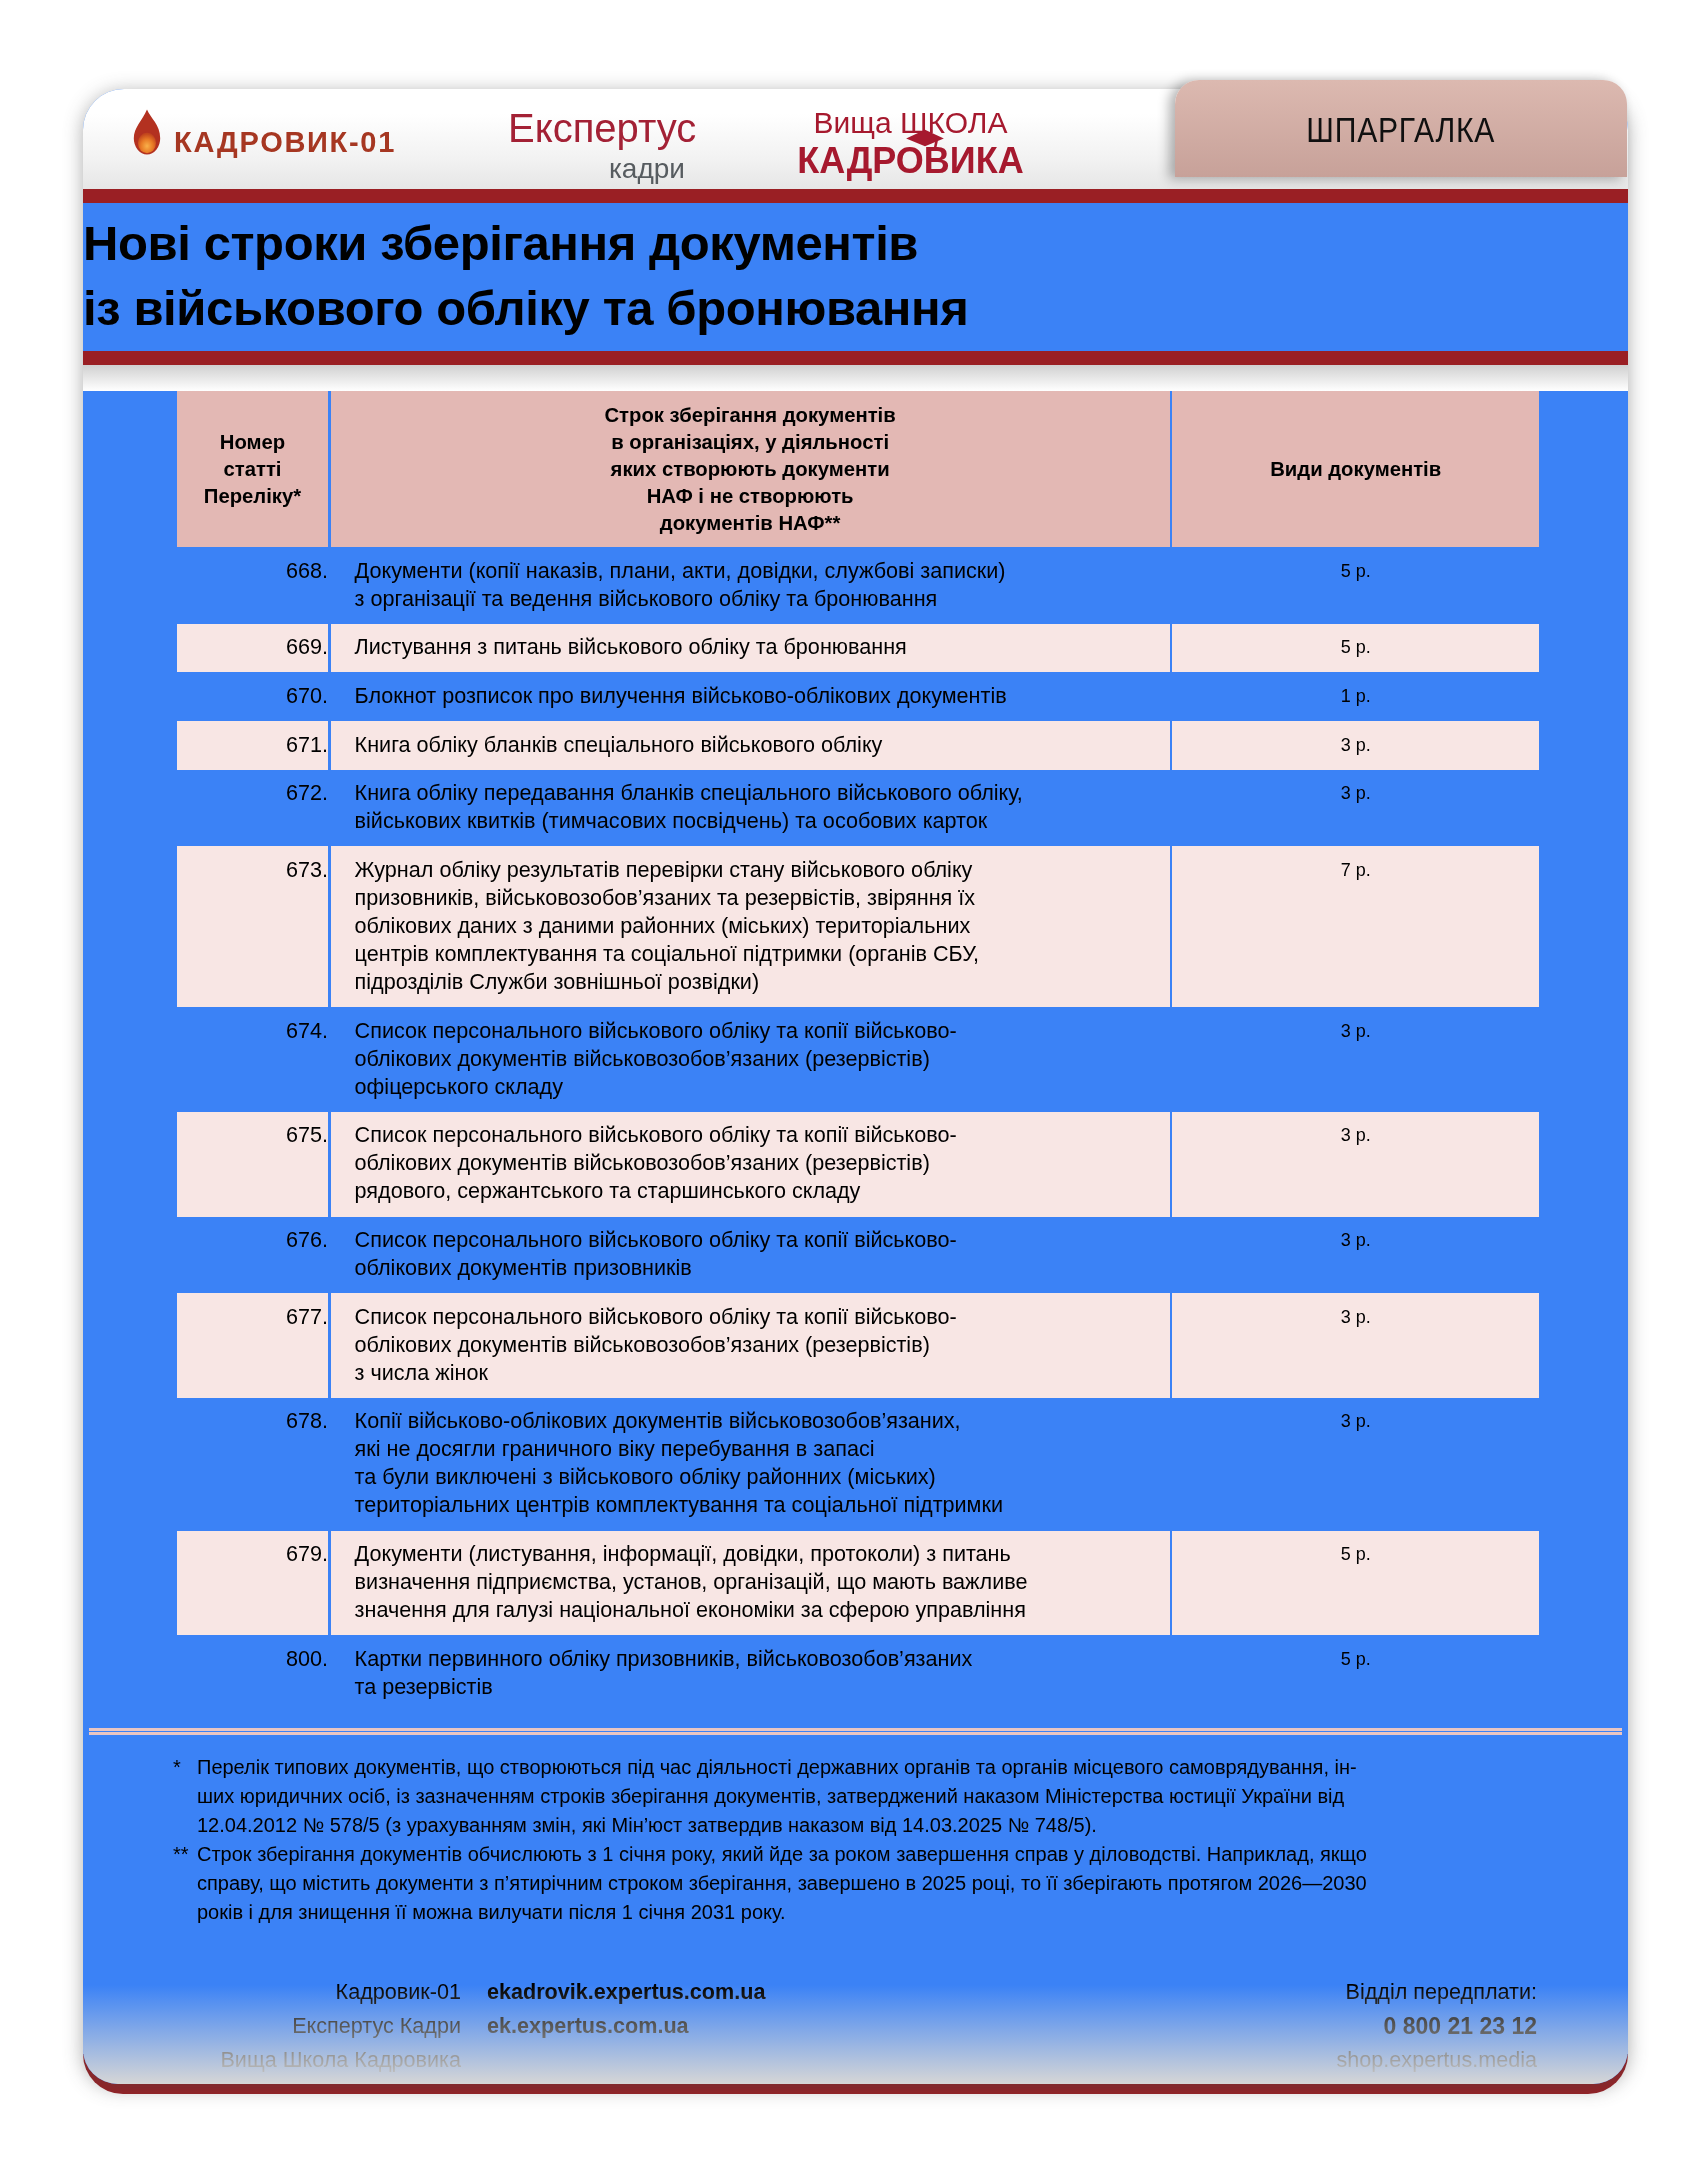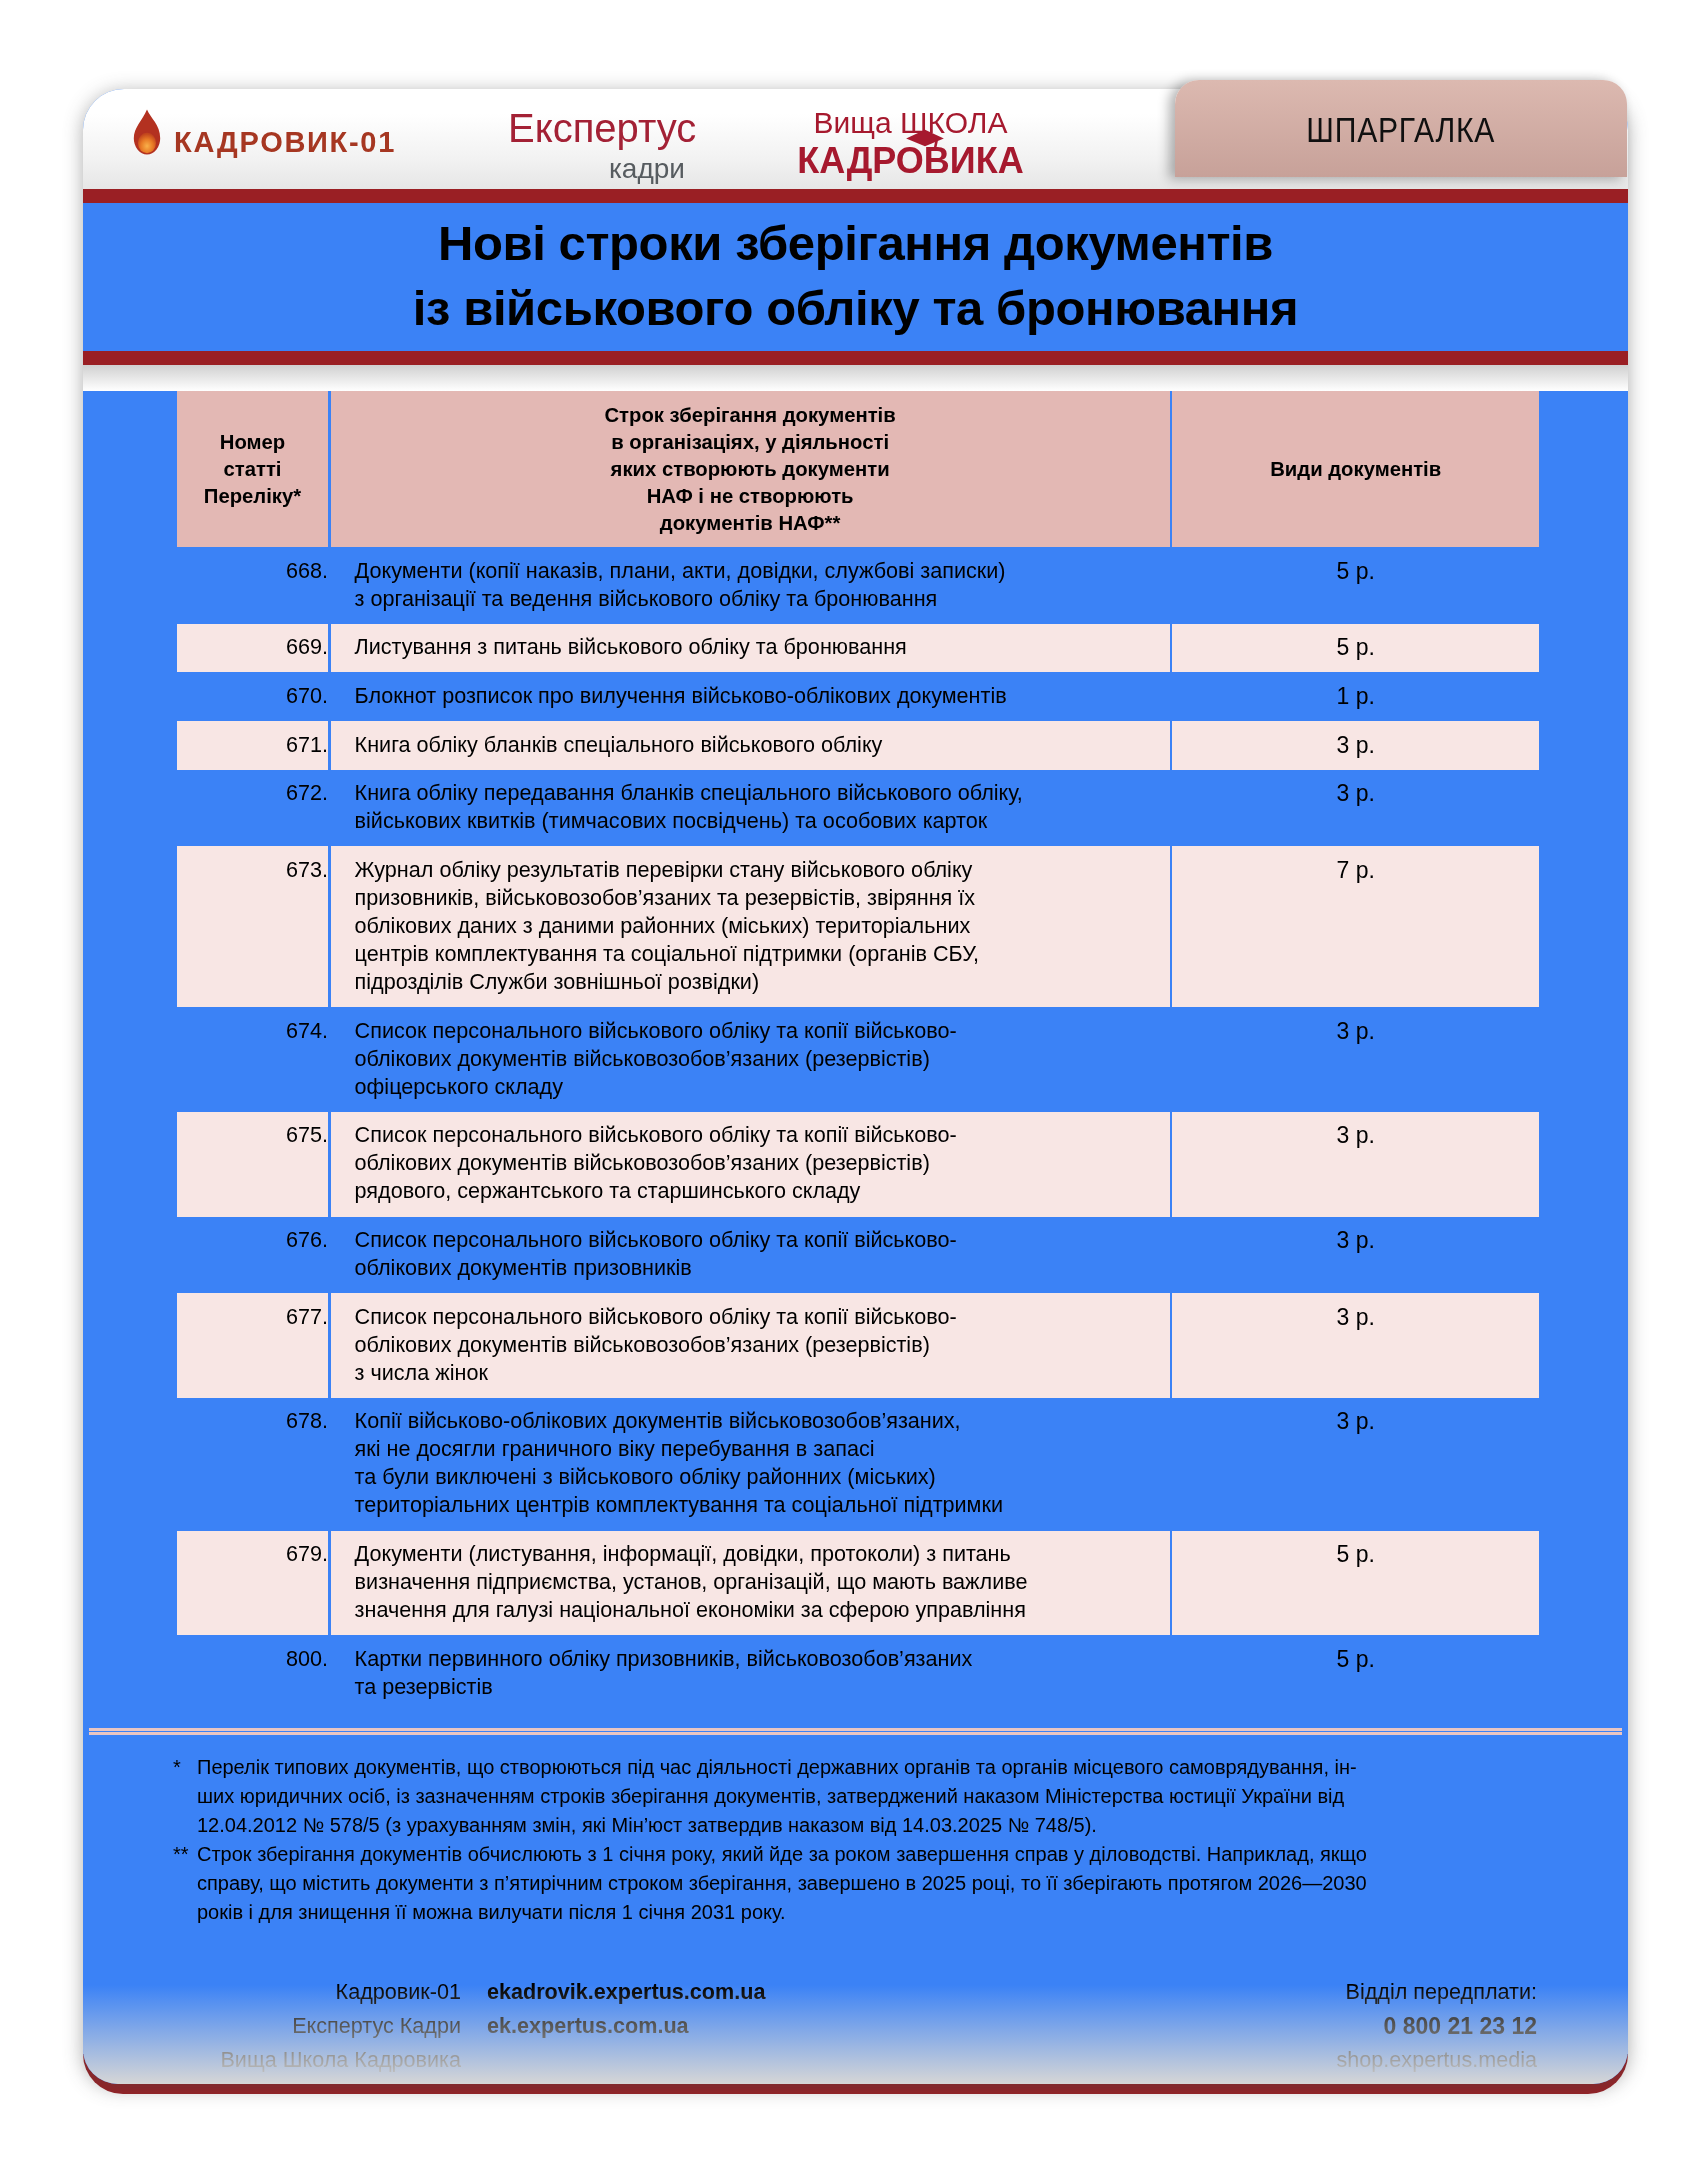--- a/index.html
+++ b/index.html
@@ -55,40 +55,40 @@
 
   
   .tab{position:absolute;left:1092px;top:-9px;width:452px;height:97px;
     background:linear-gradient(180deg,var(--tab-top) 0%,var(--tab-bottom) 100%);
     border-radius:24px 24px 0 0;box-shadow:-6px 1.7px 11.2px rgba(0,0,0,.30);
     display:flex;align-items:center;justify-content:center;}
   .tab-label{font-size:35px;color:#101010;letter-spacing:0.9px;transform:scaleX(.86);
     padding-top:2.6px;white-space:nowrap;}
 
   
-  .doc-title{position:absolute;left:0;top:122px;width:100%;text-align:center;
+  .doc-title{position:absolute;left:0;top:122px;width:100%;
     font-weight:bold;font-size:49px;line-height:65px;letter-spacing:-0.4px;}
   .red-bar-2{position:absolute;left:0;top:262px;width:100%;height:14px;background:var(--maroon);}
   .bar2-shadow{position:absolute;left:0;top:276px;width:100%;height:25.5px;
     background:linear-gradient(180deg,#d0d0d0 0%,#ffffff 100%);}
 
   
   .content{position:absolute;left:0;top:302px;width:100%;}
 
   
   .doc-table{margin-left:94px;width:1363px;}
   .t-row{display:grid;grid-template-columns:151px 839px 367px;column-gap:2.6px;}
   .t-head .cell{background:var(--head-pink);height:156px;display:flex;align-items:center;
     justify-content:center;text-align:center;font-weight:bold;font-size:20.3px;line-height:27px;
     white-space:pre-line;}
   .cell{background:transparent;}
   .t-row.stripe .cell{background:var(--stripe-pink);}
   .cell-num{padding:9.5px 0 11.2px;text-align:right;font-size:21.6px;line-height:28px;}
   .cell-doc{padding:9.5px 15.6px 11.2px 24px;font-size:21.6px;line-height:28px;white-space:pre-line;}
-  .cell-term{padding:9.5px 0 11.2px;text-align:center;font-size:23px;line-height:28px;}
+  .cell-term{padding:9.5px 0 11.2px;text-align:center;font-size:18px;line-height:28px;}
 
   
   .double-rule{margin:15.6px 6px 0 6px;height:7.3px;
     border-top:3px solid var(--divider-pink);border-bottom:3px solid var(--divider-pink);}
 
   
   .footnotes{margin:18px 7.8px 0 90px;}
   .footnote{display:grid;grid-template-columns:24px 1fr;font-size:20px;line-height:29px;}
   .fn-marker{text-align:left;}
   .fn-text{white-space:pre-line;}

